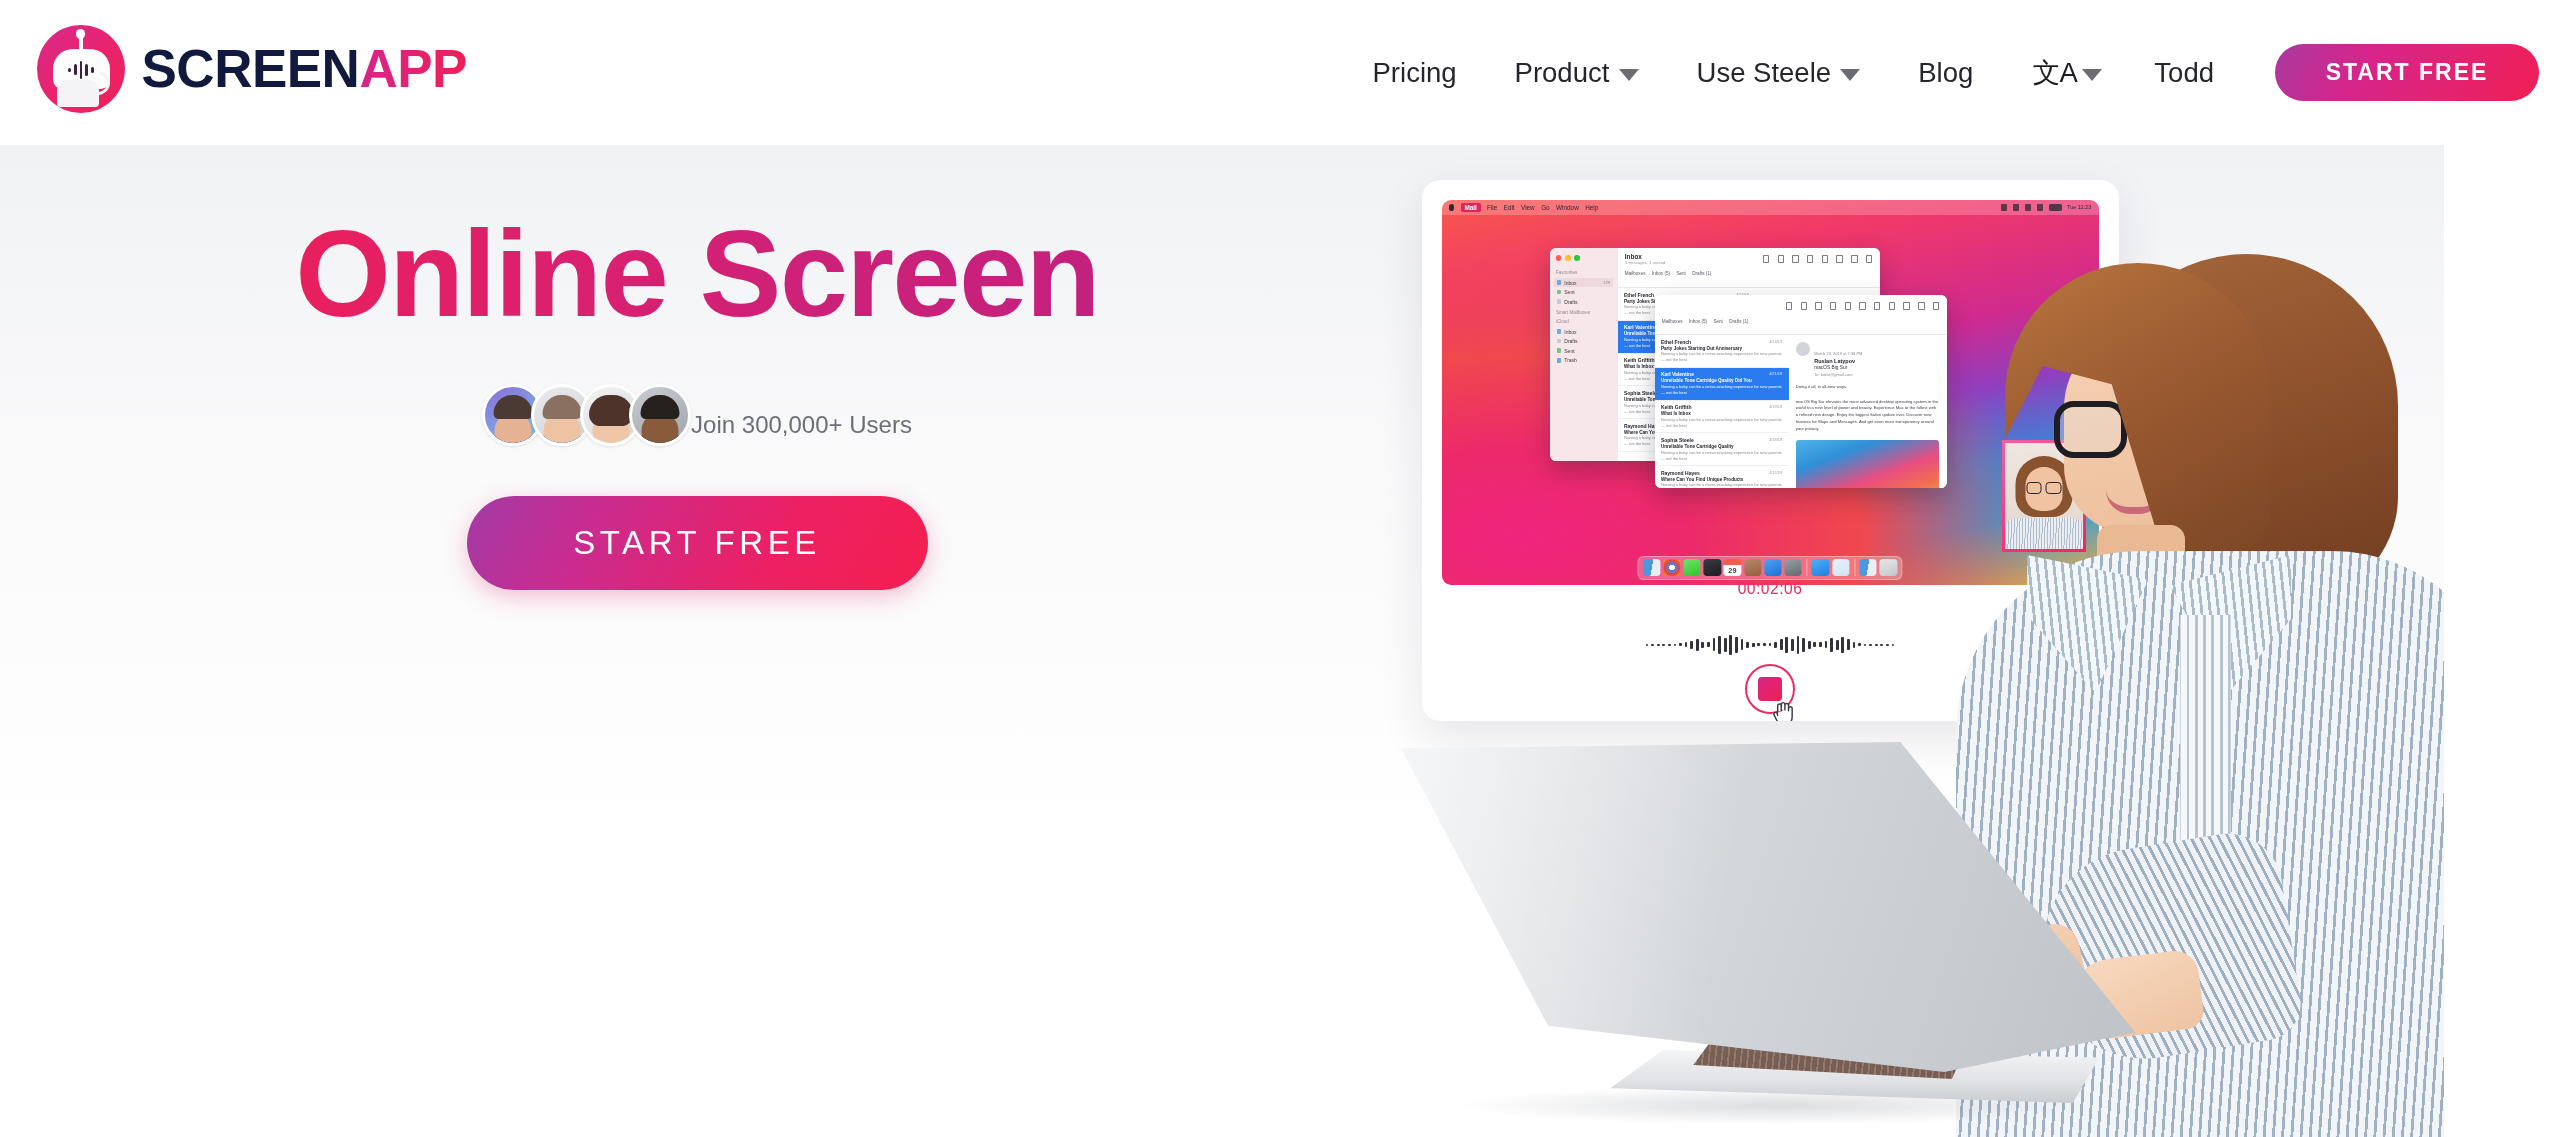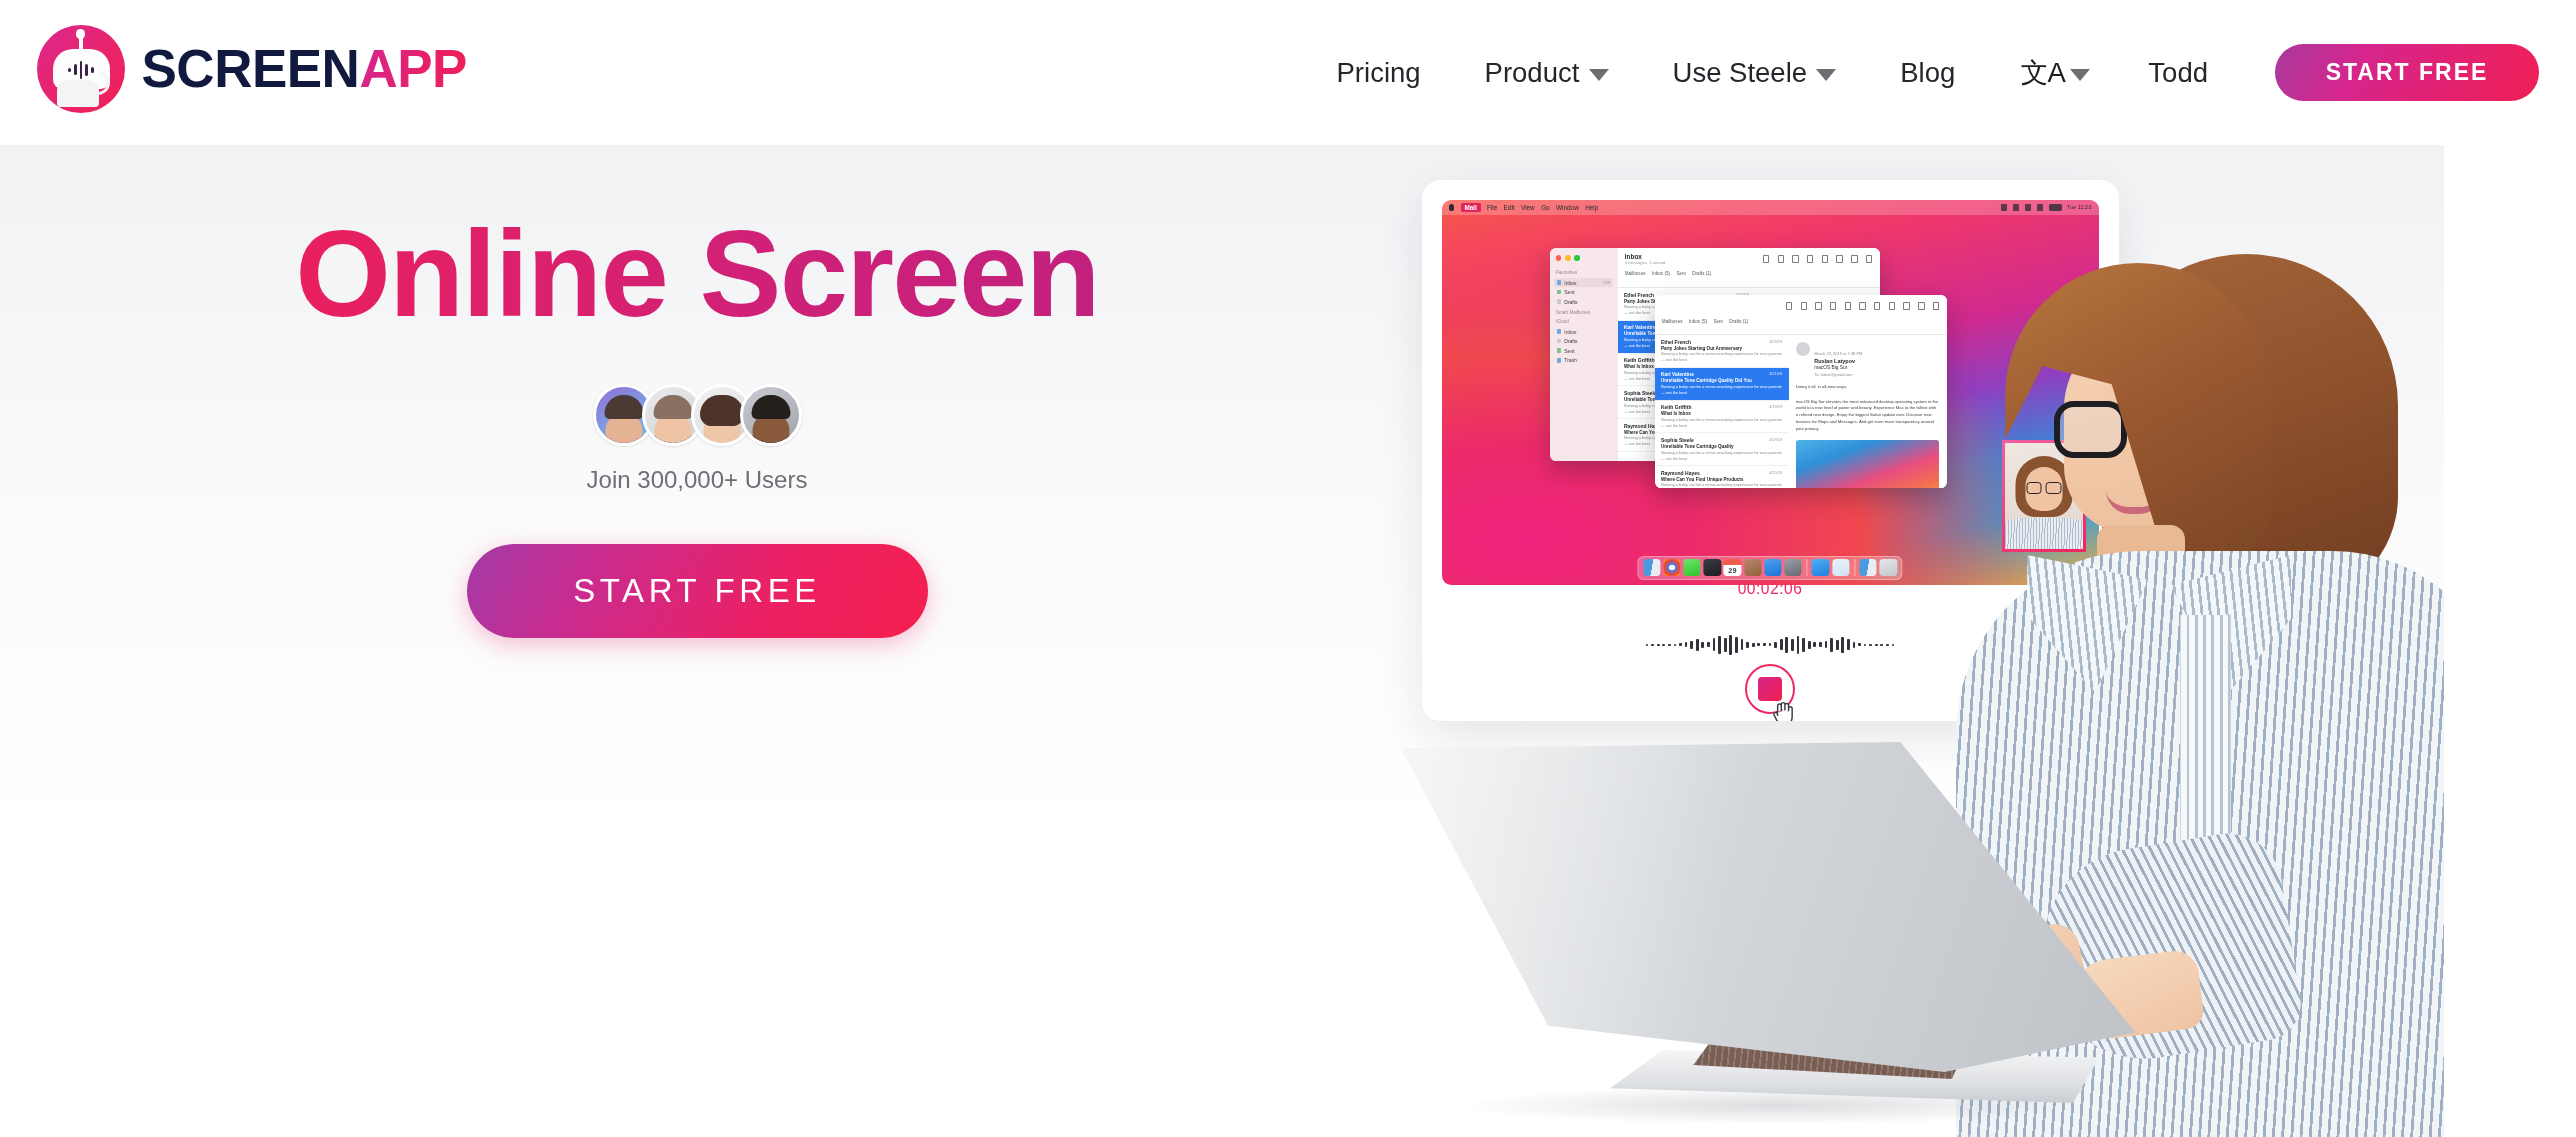--- a/index.html
+++ b/index.html
@@ -117,21 +117,21 @@
     color: transparent;
   }
 
   .nav {
     position: absolute;
     right: 37px;
     top: 0;
     height: 145px;
     display: flex;
     align-items: center;
-    gap: 12px;
+    gap: 6px;
   }
   .nav-item {
     display: flex;
     align-items: center;
     gap: 9.2px;
     color: #24262b;
     font-size: 27.5px;
     font-weight: 400;
     padding: 0 26px;
     cursor: pointer;
@@ -232,21 +232,21 @@
     -webkit-background-clip: text; background-clip: text; color: transparent;
   }
   .grad-d {
     background: linear-gradient(92deg, #ee2059 0%, #d6258c 70%, #e82166 100%);
     -webkit-background-clip: text; background-clip: text; color: transparent;
   }
 
   .social {
     margin-top: 48px;
     display: flex;
-    flex-direction: column;
+    flex-direction: row;
     align-items: center;
   }
   .avatars { display: flex; }
   .avatar {
     width: 62px; height: 62px;
     border-radius: 50%;
     border: 3.7px solid #ffffff;
     margin-left: -13px;
     overflow: hidden;
     position: relative;

